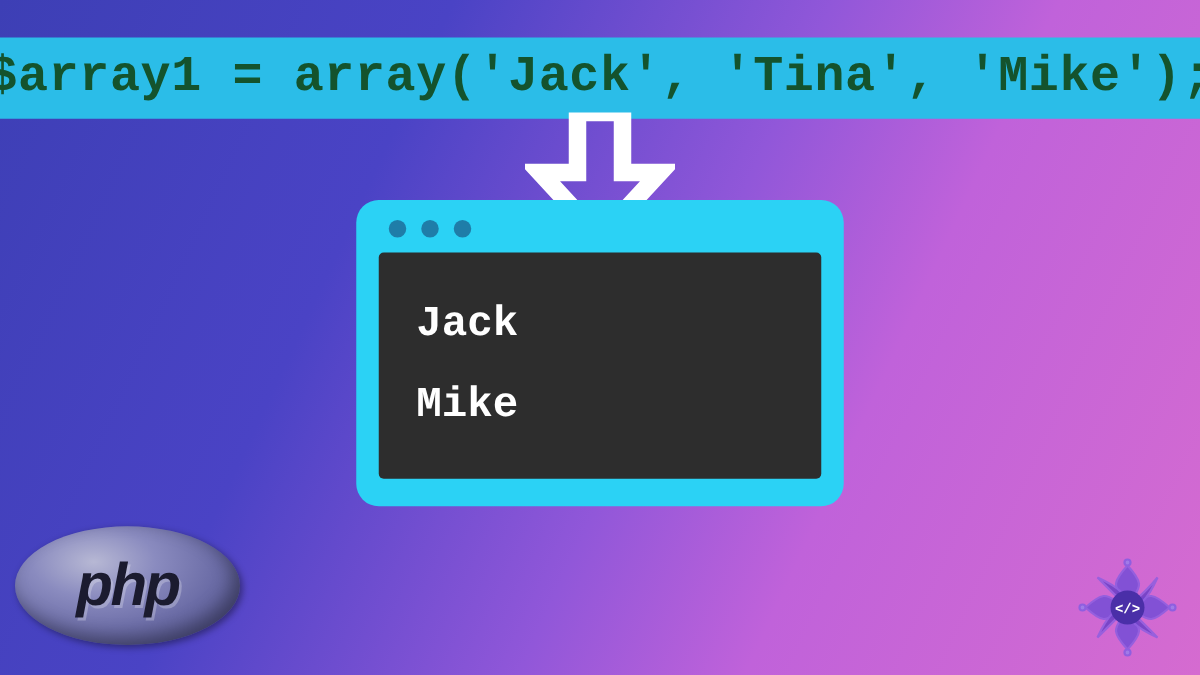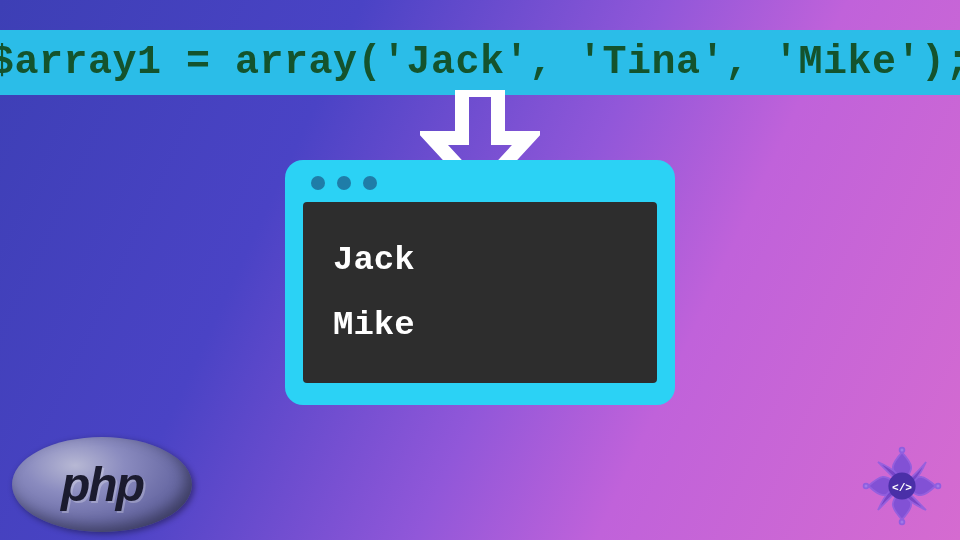--- a/index.html
+++ b/index.html
@@ -56,21 +56,21 @@
     color: #ffffff;
     font-size: 34px;
     font-weight: bold;
     line-height: 1.9;
   }
   .console-body div { font-family: 'Courier New', Courier, monospace; }
 
   .php-badge {
     position: absolute;
     left: 12px;
-    bottom: 8px;
+    bottom: 24px;
     width: 180px;
     height: 95px;
   }
   .php-ellipse {
     width: 180px; height: 95px;
     background: radial-gradient(ellipse at 35% 30%, #b7b8d4 0%, #8a8bbf 30%, #6b6ca6 60%, #4b4c86 100%);
     border-radius: 50%;
     display: flex; align-items: center; justify-content: center;
     box-shadow: inset -6px -6px 14px rgba(0,0,0,0.35), 2px 2px 6px rgba(0,0,0,0.4);
   }

